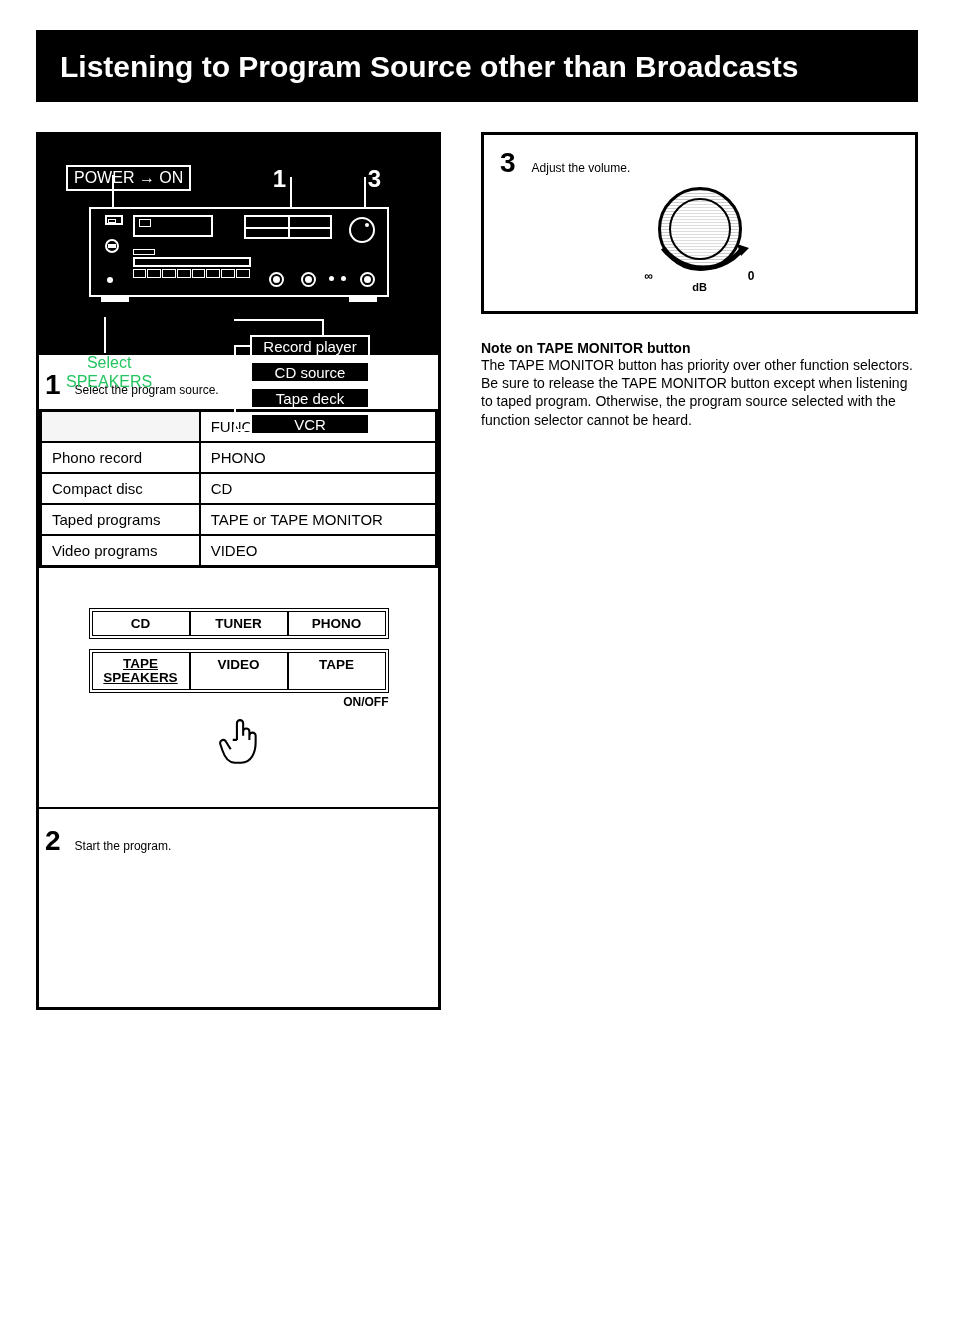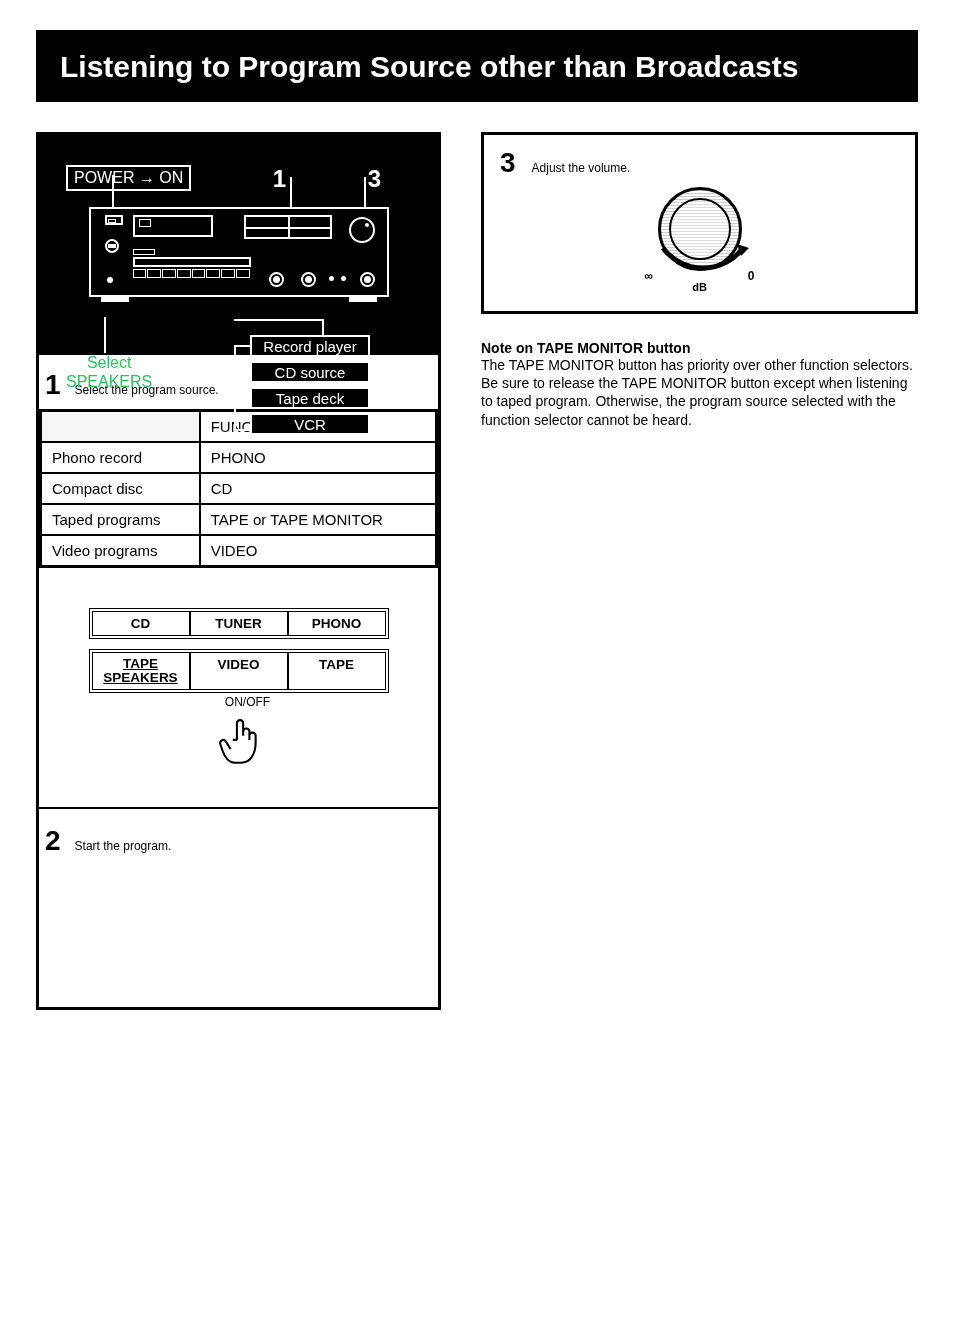--- a/index.html
+++ b/index.html
@@ -126,21 +126,21 @@
 
   
   .btn-panel { margin:40px auto 0 auto; width:300px; }
   .btn-row { display:flex; border:4px double #000; margin-bottom:10px;}
   .btn-row .cell {
     flex:1; text-align:center; font-size:13.5px; font-weight:bold; padding:4px 2px;
     border-right:2px solid #000;
   }
   .btn-row .cell:last-child{border-right:none;}
   .twoline { font-size:11px; line-height:1.05; text-decoration: underline;}
-  .onoff { font-size:12px; font-weight:normal; text-align:center; padding-left:18px; margin-top:-8px;}
+  .onoff { font-size:12px; font-weight:bold; text-align:right; padding-left:18px; margin-top:-8px;}
   .hand { text-align:center; margin-top:8px;}
   .hand svg { width:42px; height:52px; stroke:#000; fill:none; stroke-width:2;}
 
   .left-panel-border {
     border-left:3px solid #000; border-right:3px solid #000; border-bottom:3px solid #000;
     padding-bottom:10px;
   }
   .sep-line{ height:2px; background:#000; margin: 34px 0 2px 0;}
 
   

